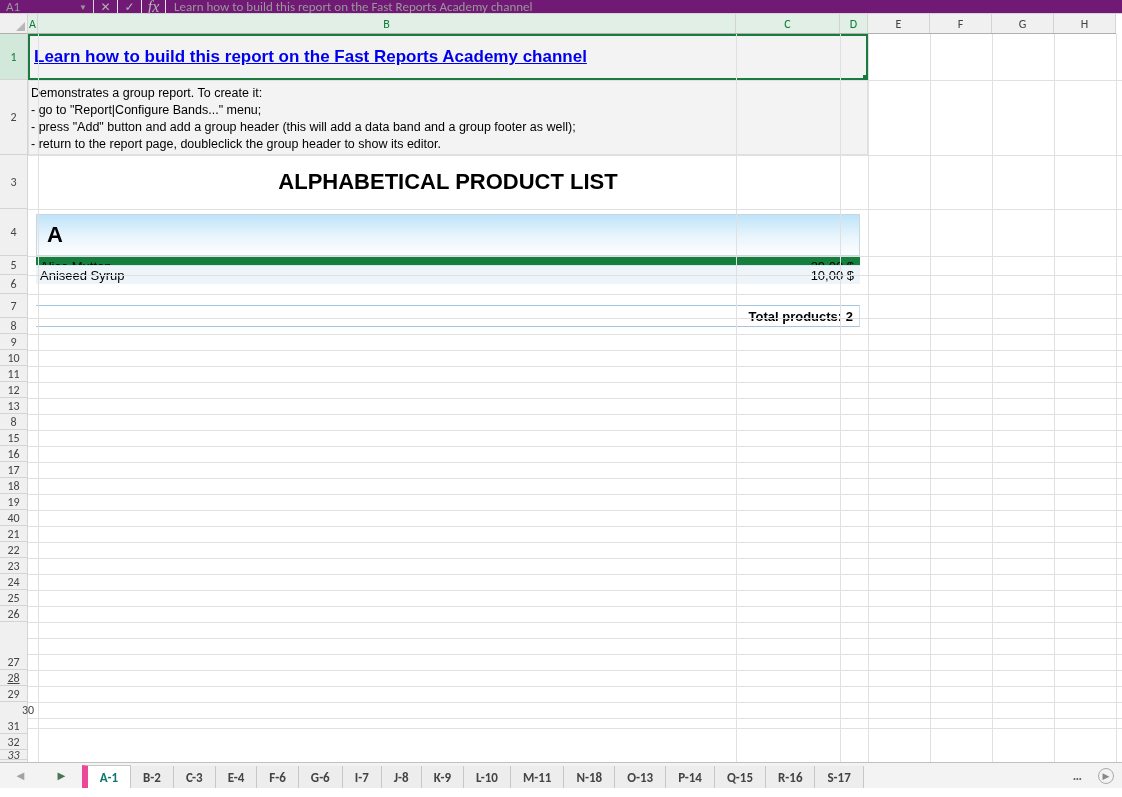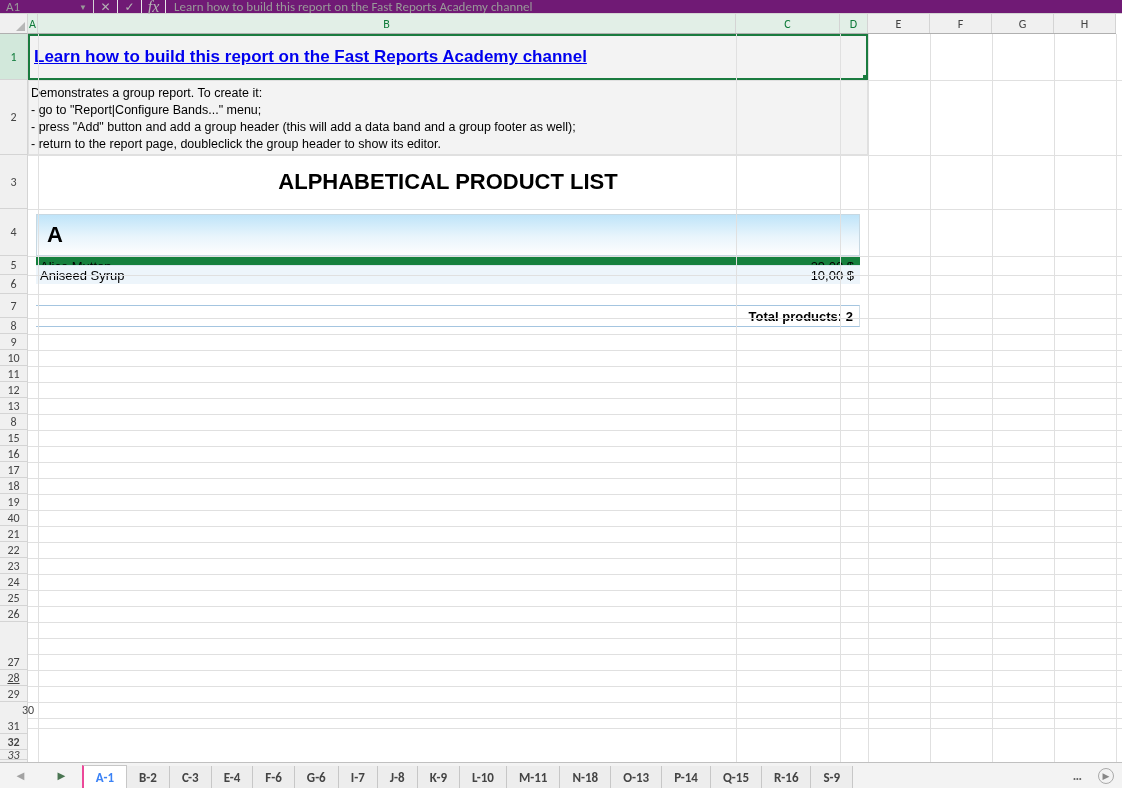--- a/index.html
+++ b/index.html
@@ -51,21 +51,21 @@
   .prow.odd { background: #edf5fb; }
 
   .gfooter { position: absolute; left: 8px; width: 824px; height: 22px; border-top: 1px solid #a4c5e0; border-bottom: 1px solid #a4c5e0; border-right: 1px solid #d0dde5; display: flex; align-items: center; justify-content: flex-end; padding-right: 6px; font-family: Arial, sans-serif; font-size: 13px; font-weight: bold; }
 
   
   .sheet-bar { height: 26px; border-top: 1px solid #c0c0c0; background: #f3f3f3; display: flex; align-items: center; }
   .nav-btns { display: flex; gap: 10px; padding: 0 14px; color: #a2a2a2; }
   .nav-btns.enabled { color: #4a7552; }
   .tabs { display: flex; align-items: flex-end; height: 100%; overflow: hidden; flex: 1; }
   .tab { padding: 4px 12px; border-right: 1px solid #c7c7c7; font-size: 13px; font-weight: bold; color: #444; background: #ededed; height: 22px; display: flex; align-items: center; }
-  .tab.active { background: #fff; color: #3b82f6; border-bottom: 1px solid #fff; border-top: 1px solid #c7c7c7; border-left: 2px solid #ec4899; margin-bottom: -1px; height: 24px; }
+  .tab.active { background: #fff; color: #0f766e; border-bottom: 1px solid #fff; border-top: 1px solid #c7c7c7; border-left: 6px solid #ec4899; margin-bottom: -1px; height: 24px; }
   .tab-more { padding: 4px 8px; color: #666; font-weight: bold; }
   .scroll-circle { width: 16px; height: 16px; border: 1px solid #aaa; border-radius: 50%; margin: 0 8px; display: flex; align-items: center; justify-content: center; font-size: 9px; color: #888; }
 
   .top-row { display: flex; }
   .body-row { display: flex; height: calc(100% - 20px); }
 </style>
 </head>
 <body>
 
 <div class="formula-bar">
@@ -120,21 +120,21 @@
           <div class="row-h" style="height: 16px;">22</div>
           <div class="row-h" style="height: 16px;">23</div>
           <div class="row-h" style="height: 16px;">24</div>
           <div class="row-h" style="height: 16px;">25</div>
           <div class="row-h" style="height: 16px;">26</div>
           <div class="row-h" style="height: 16px; margin-top: 32px;">27</div>
           <div class="row-h" style="height: 16px; text-decoration: underline;">28</div>
           <div class="row-h" style="height: 16px;">29</div>
           <div class="row-h" style="height: 16px; margin-left: 28px;">30</div>
           <div class="row-h" style="height: 16px;">31</div>
-          <div class="row-h" style="height: 16px; font-weight: bold;">32</div>
+          <div class="row-h" style="height: 16px;">32</div>
           <div class="row-h" style="height: 10px; font-style: italic;">33</div>
         </div>
       <div class="cells" id="cells">
 
         <div class="report">
           <div class="link-cell">
             <span class="link-text">Learn how to build this report on the Fast Reports Academy channel</span>
           </div>
           <div class="desc-cell">Demonstrates a group report. To create it:
 - go to "Report|Configure Bands..." menu;
@@ -220,17 +220,17 @@
       <div class="tab">I-7</div>
       <div class="tab">J-8</div>
       <div class="tab">K-9</div>
       <div class="tab">L-10</div>
       <div class="tab">M-11</div>
       <div class="tab">N-18</div>
       <div class="tab">O-13</div>
       <div class="tab">P-14</div>
       <div class="tab">Q-15</div>
       <div class="tab">R-16</div>
-      <div class="tab">S-9</div>
+      <div class="tab">S-17</div>
     </div>
   <div class="tab-more">…</div>
   <div class="scroll-circle">▶</div>
 </div>
 
 </body></html>

